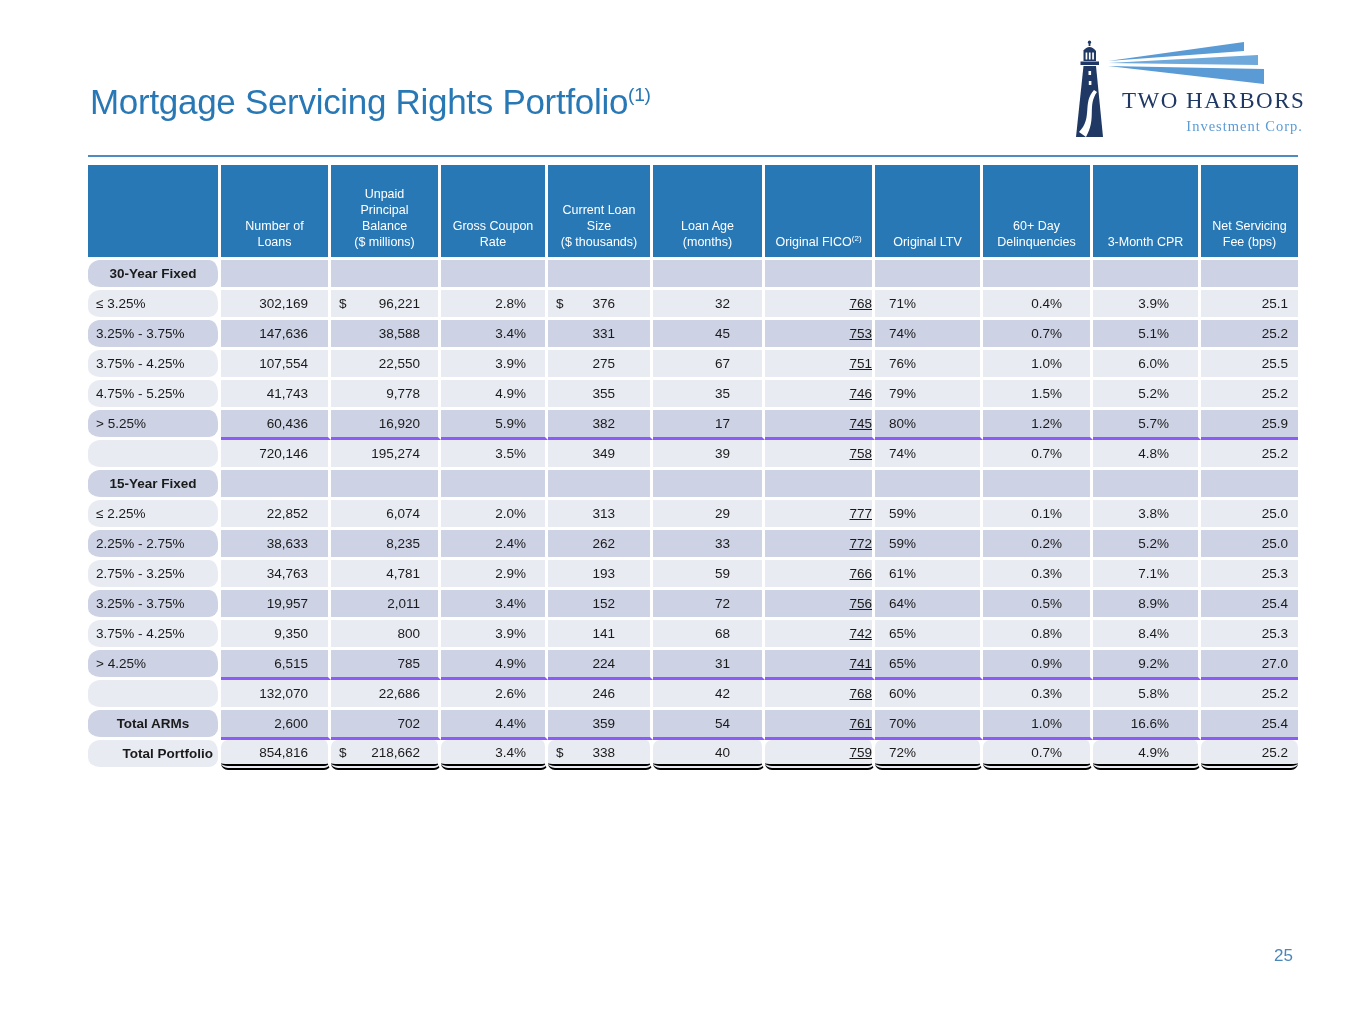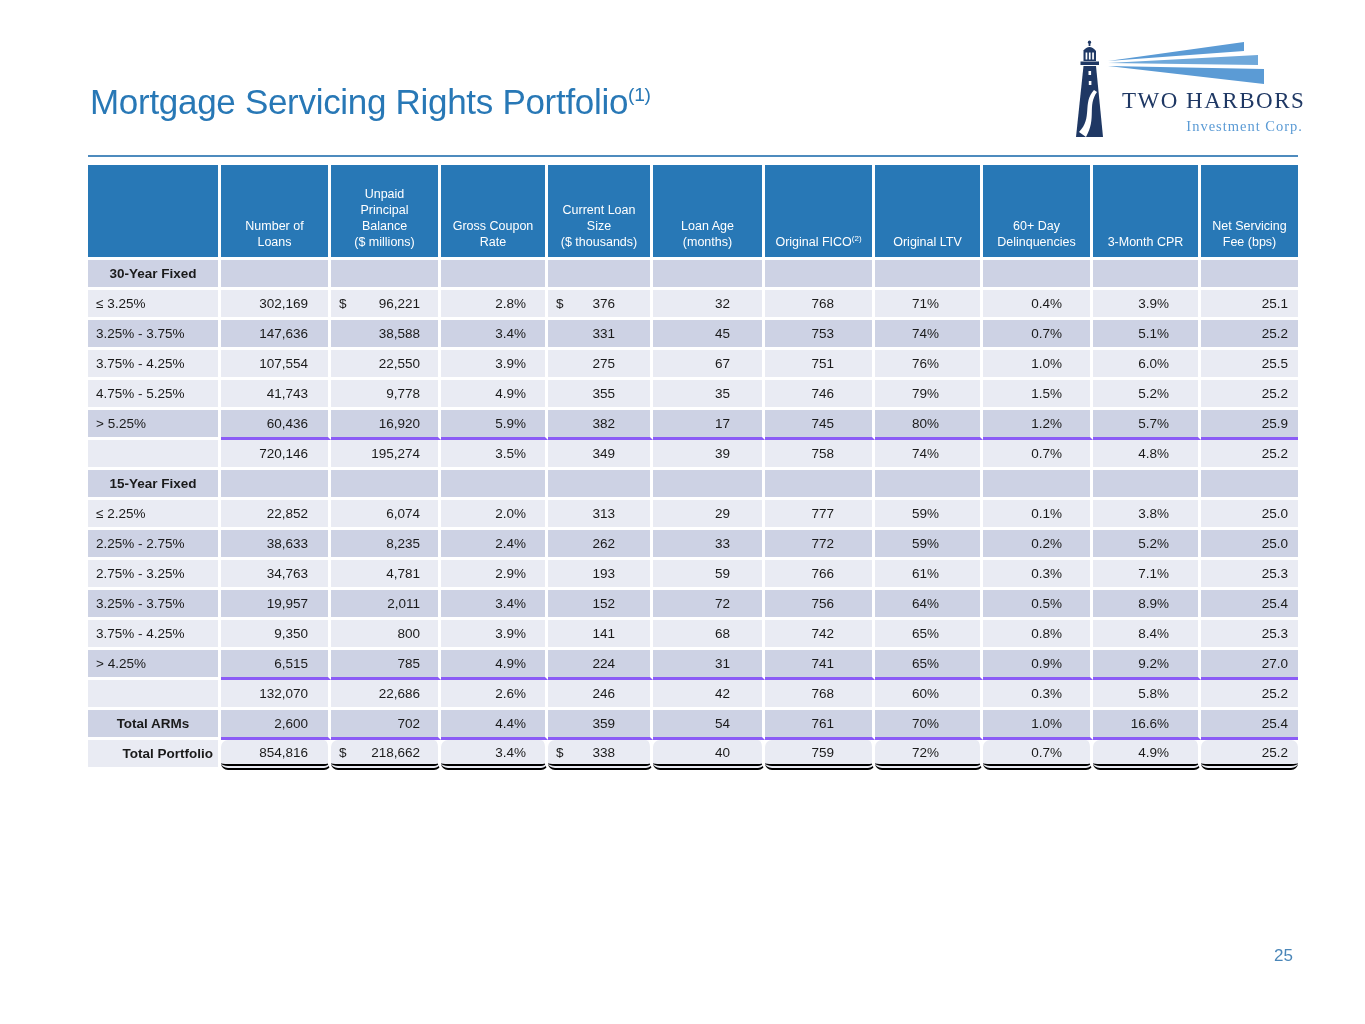--- a/index.html
+++ b/index.html
@@ -64,29 +64,29 @@
   thead th:last-child{border-right:none;}
   thead th .hl{white-space:pre-line;}
   thead th sup{font-size:8px;}
   tbody td{
     height:30px;font-size:13.5px;vertical-align:middle;
     border-right:3px solid #fff;border-bottom:3px solid #fff;
   }
   tbody td:last-child{border-right:none;}
   tbody tr.dark td{background:var(--row-dark);}
   tbody tr.light td{background:var(--row-light);}
-  td.label{text-align:left;padding-left:8px;}
+  td.label{text-align:left;padding-left:8px;border-radius:12px;}
   tr.section td.label{font-weight:bold;text-align:center;padding-left:0;}
   tr.total td.label{font-weight:bold;text-align:center;padding-left:0;margin-top:16px;}
   tr.grandtotal td.label{font-weight:bold;text-align:right;padding-right:5px;}
   td.num{text-align:right;}
   
   td.c0{padding-right:20px;} td.c1{padding-right:18px;} td.c2{padding-right:19px;}
-  td.c3{padding-right:35px;} td.c4{padding-right:32px;} td.c5{padding-right:38px;}
-  td.c6{padding-right:41px;margin-top:6px;} td.c7{padding-right:28px;} td.c8{padding-right:29px;}
+  td.c3{padding-right:35px;} td.c4{padding-right:32px;} td.c5{text-decoration:underline;}
+  td.c6{padding-right:64px;margin-top:6px;} td.c7{padding-right:28px;} td.c8{padding-right:29px;}
   td.c9{padding-right:10px;}
   td .dw{display:flex;justify-content:space-between;align-items:center;padding-left:8px;}
   
   tr[data-rule="thick"] td.num{border-bottom:3px solid #8b5cf6;}
   tr[data-rule="double"] td.num{border-bottom:6px double #000;border-radius:7px;}
   
   .page-num{
     position:absolute;right:72px;top:946px;
     font-size:17px;color:var(--page-num-blue);
   }

